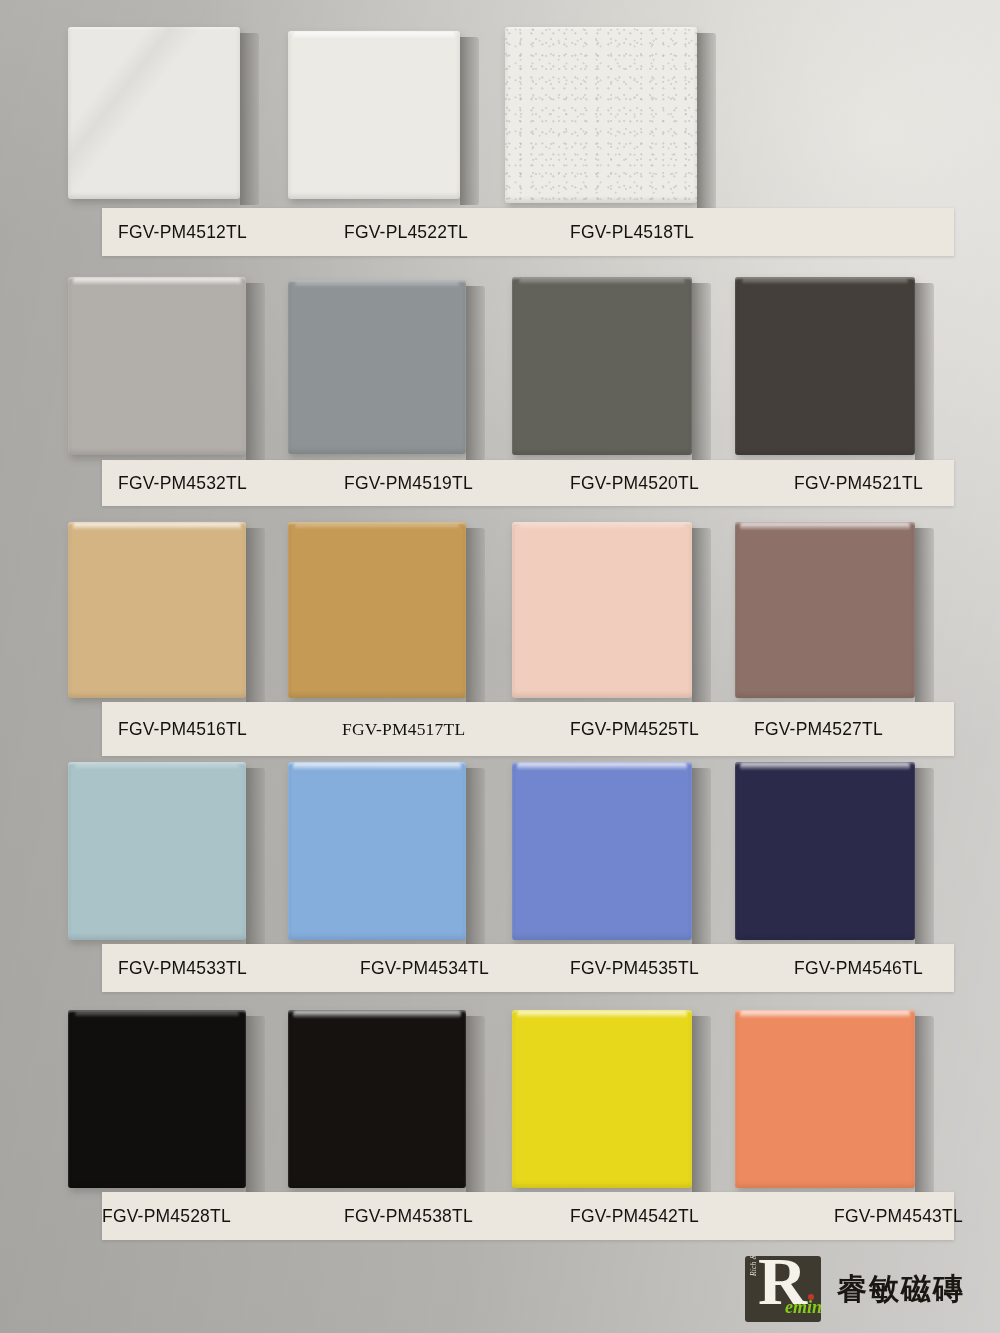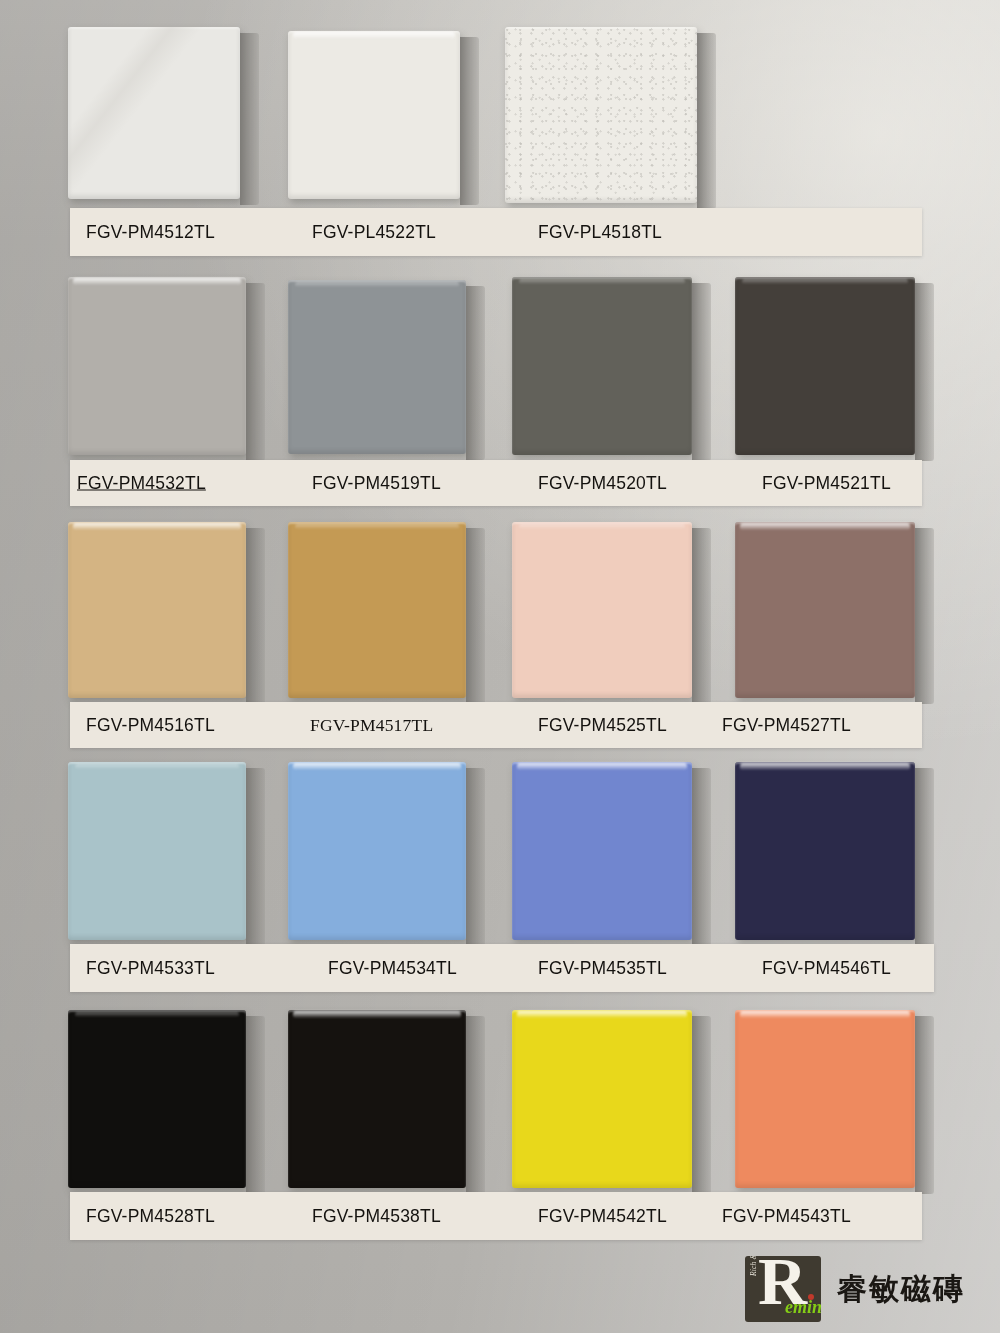--- a/index.html
+++ b/index.html
@@ -117,20 +117,21 @@
         rgba(255,255,255,0.0) 44%,
         rgba(255,255,255,0.0) 100%);
   }
 
   
   .label-bar {
     position: absolute;
     background: #ece7de;
     box-shadow: 0 1px 3px rgba(90,88,84,0.25);
     z-index: 3;
+    margin-left: 32px;
   }
   .label-text {
     position: absolute;
     top: 50%;
     transform: translateY(-50%);
     font-size: 17.5px;
     letter-spacing: 0.2px;
     color: #14120f;
     white-space: nowrap;
     font-family: "Liberation Sans", sans-serif;
@@ -234,78 +235,78 @@
       <div class="tile" style="left: 288px; top: 280px; width: 178px; height: 174px;">
         <div class="tile-face matte" style="background: rgb(142, 147, 150);"></div>
       </div>
       <div class="tile" style="left: 512px; top: 277px; width: 180px; height: 178px;">
         <div class="tile-face matte" style="background: rgb(98, 97, 90);"></div>
       </div>
       <div class="tile" style="left: 735px; top: 277px; width: 180px; height: 178px;">
         <div class="tile-face matte" style="background: rgb(68, 63, 58);"></div>
       </div>
       <div class="label-bar" style="left: 70px; top: 460px; width: 852px; height: 46px; background: rgb(236, 231, 222);">
-        <span class="label-text" style="left: 7px; text-decoration: underline;">FGV-PM4532TL</span>
+        <span class="label-text" style="left: 16px;">FGV-PM4532TL</span>
         <span class="label-text" style="left: 242px;">FGV-PM4519TL</span>
         <span class="label-text" style="left: 468px;">FGV-PM4520TL</span>
         <span class="label-text" style="left: 692px; text-align: right;">FGV-PM4521TL</span>
       </div>
       <div class="tile" style="left: 68px; top: 522px; width: 178px; height: 176px;">
         <div class="tile-face gloss" style="background: rgb(212, 180, 131);"></div>
       </div>
       <div class="tile" style="left: 288px; top: 522px; width: 178px; height: 176px;">
         <div class="tile-face matte" style="background: rgb(196, 154, 84);"></div>
       </div>
       <div class="tile" style="left: 512px; top: 522px; width: 180px; height: 176px;">
         <div class="tile-face matte" style="background: rgb(240, 205, 189);"></div>
       </div>
       <div class="tile" style="left: 735px; top: 522px; width: 180px; height: 176px;">
         <div class="tile-face gloss" style="background: rgb(141, 112, 104);"></div>
       </div>
-      <div class="label-bar" style="left: 70px; top: 702px; width: 852px; height: 46px; background: rgb(236, 231, 222);">
+      <div class="label-bar" style="left: 70px; top: 702px; width: 852px; height: 54px; background: rgb(236, 231, 222);">
         <span class="label-text" style="left: 16px;">FGV-PM4516TL</span>
         <span class="label-text" style="left: 240px; font-family: Liberation Serif, serif;">FGV-PM4517TL</span>
         <span class="label-text" style="left: 468px;">FGV-PM4525TL</span>
         <span class="label-text" style="left: 652px;">FGV-PM4527TL</span>
       </div>
       <div class="tile" style="left: 68px; top: 762px; width: 178px; height: 178px;">
         <div class="tile-face matte" style="background: rgb(169, 195, 201);"></div>
       </div>
       <div class="tile" style="left: 288px; top: 762px; width: 178px; height: 178px;">
         <div class="tile-face gloss" style="background: rgb(133, 174, 221);"></div>
       </div>
       <div class="tile" style="left: 512px; top: 762px; width: 180px; height: 178px;">
         <div class="tile-face gloss" style="background: rgb(113, 134, 207);"></div>
       </div>
       <div class="tile" style="left: 735px; top: 762px; width: 180px; height: 178px;">
         <div class="tile-face gloss" style="background: rgb(43, 42, 74);"></div>
       </div>
-      <div class="label-bar" style="left: 70px; top: 944px; width: 852px; height: 48px; background: rgb(236, 231, 222); padding-left: 12px;">
+      <div class="label-bar" style="left: 70px; top: 944px; width: 852px; height: 48px; background: rgb(236, 231, 222);">
         <span class="label-text" style="left: 16px;">FGV-PM4533TL</span>
         <span class="label-text" style="left: 258px;">FGV-PM4534TL</span>
         <span class="label-text" style="left: 468px;">FGV-PM4535TL</span>
         <span class="label-text" style="left: 692px;">FGV-PM4546TL</span>
       </div>
       <div class="tile" style="left: 68px; top: 1010px; width: 178px; height: 178px;">
         <div class="tile-face matte" style="background: rgb(16, 15, 13);"></div>
       </div>
       <div class="tile" style="left: 288px; top: 1010px; width: 178px; height: 178px;">
         <div class="tile-face gloss" style="background: rgb(21, 18, 15);"></div>
       </div>
       <div class="tile" style="left: 512px; top: 1010px; width: 180px; height: 178px;">
         <div class="tile-face gloss" style="background: rgb(232, 216, 27);"></div>
       </div>
       <div class="tile" style="left: 735px; top: 1010px; width: 180px; height: 178px;">
         <div class="tile-face gloss" style="background: rgb(238, 138, 95);"></div>
       </div>
       <div class="label-bar" style="left: 70px; top: 1192px; width: 852px; height: 48px; background: rgb(236, 231, 222);">
-        <span class="label-text" style="left: 16px;">FGV-PM4528TL</span>
+        <span class="label-text" style="left: 0;">FGV-PM4528TL</span>
         <span class="label-text" style="left: 242px;">FGV-PM4538TL</span>
         <span class="label-text" style="left: 468px;">FGV-PM4542TL</span>
-        <span class="label-text" style="left: 652px;">FGV-PM4543TL</span>
+        <span class="label-text" style="left: 732px;">FGV-PM4543TL</span>
       </div>
     </div>
 
   <div class="brand">
     <div class="brand-mark">
       <span class="brand-vert">Rich &amp; Modern</span>
       <span class="brand-R">R</span>
       <span class="brand-emin">emin</span>
       <span class="brand-dot"></span>
     </div>

